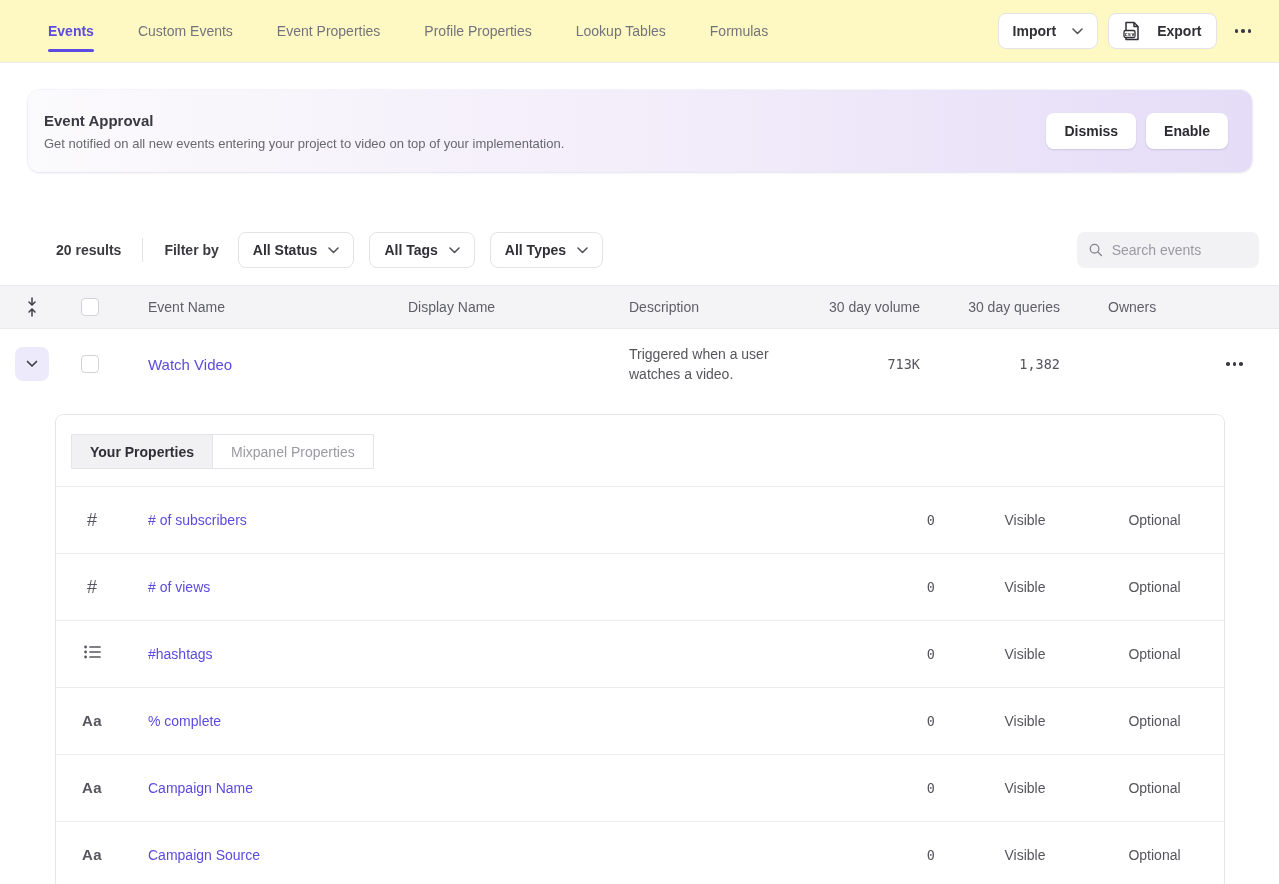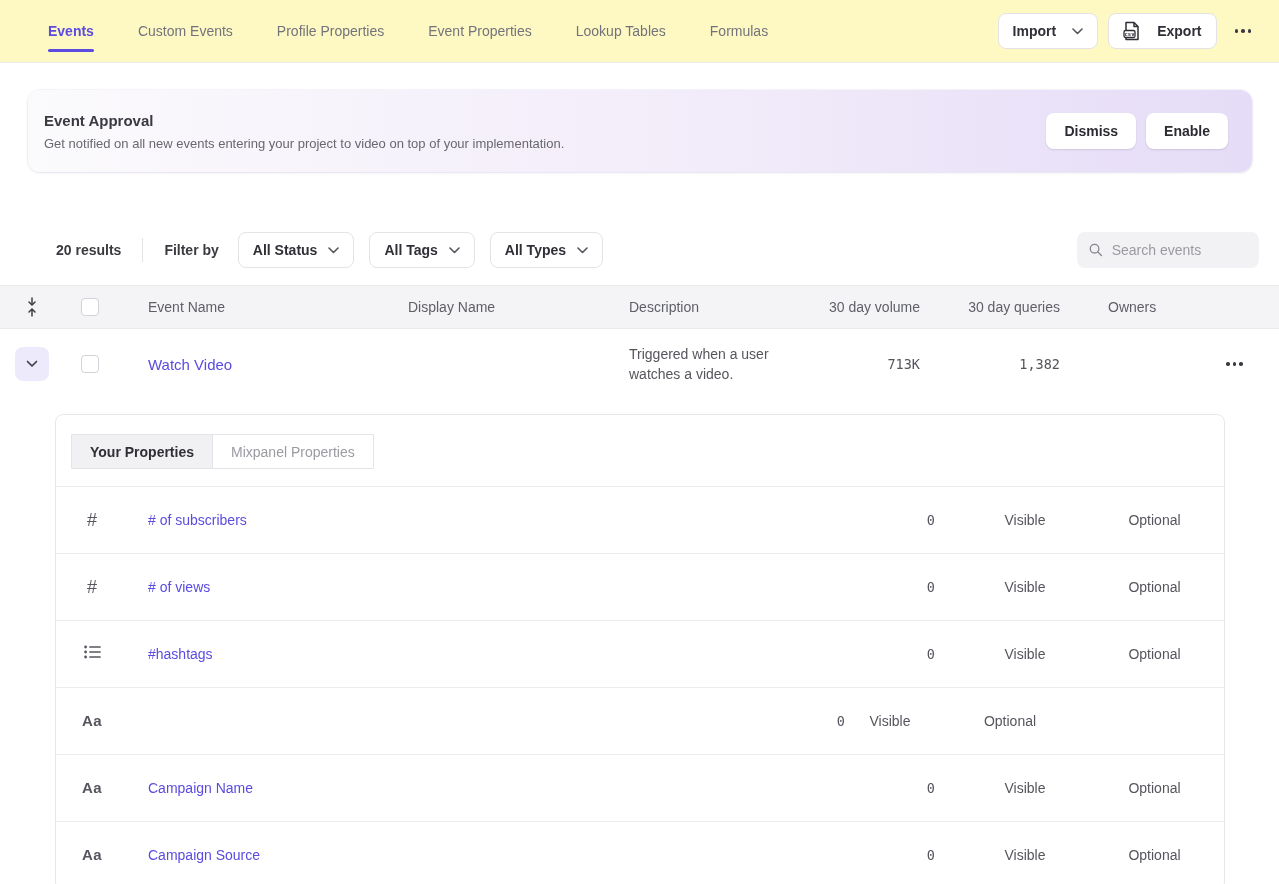--- a/index.html
+++ b/index.html
@@ -95,24 +95,24 @@
 
 <div class="topbar">
   <div class="tabs">
     <div class="tab active">
         <span>Events</span>
       </div>
     <div class="tab">
         <span>Custom Events</span>
       </div>
     <div class="tab">
+        <span>Event Properties</span>
+      </div>
+    <div class="tab">
         <span>Profile Properties</span>
-      </div>
-    <div class="tab">
-        <span>Event Properties</span>
       </div>
     <div class="tab">
         <span>Lookup Tables</span>
       </div>
     <div class="tab">
         <span>Formulas</span>
       </div>
   </div>
   <div class="top-actions">
     <button class="btn-outline">
@@ -267,20 +267,21 @@
       </svg>
     </div>
     <a href="#" class="pname">#hashtags</a>
     <div class="pcount mono">0</div>
     <div class="pvis">Visible</div>
     <div class="popt">Optional</div>
   </div>
 
   <div class="prow">
     <div class="picon"><span class="glyph-aa">Aa</span></div>
+    <a href="#" class="pname">% complete</a>
     <div class="pcount mono">0</div>
     <div class="pvis">Visible</div>
     <div class="popt">Optional</div>
   </div>
 
   <div class="prow">
     <div class="picon"><span class="glyph-aa">Aa</span></div>
     <a href="#" class="pname">Campaign Name</a>
     <div class="pcount mono">0</div>
     <div class="pvis">Visible</div>

